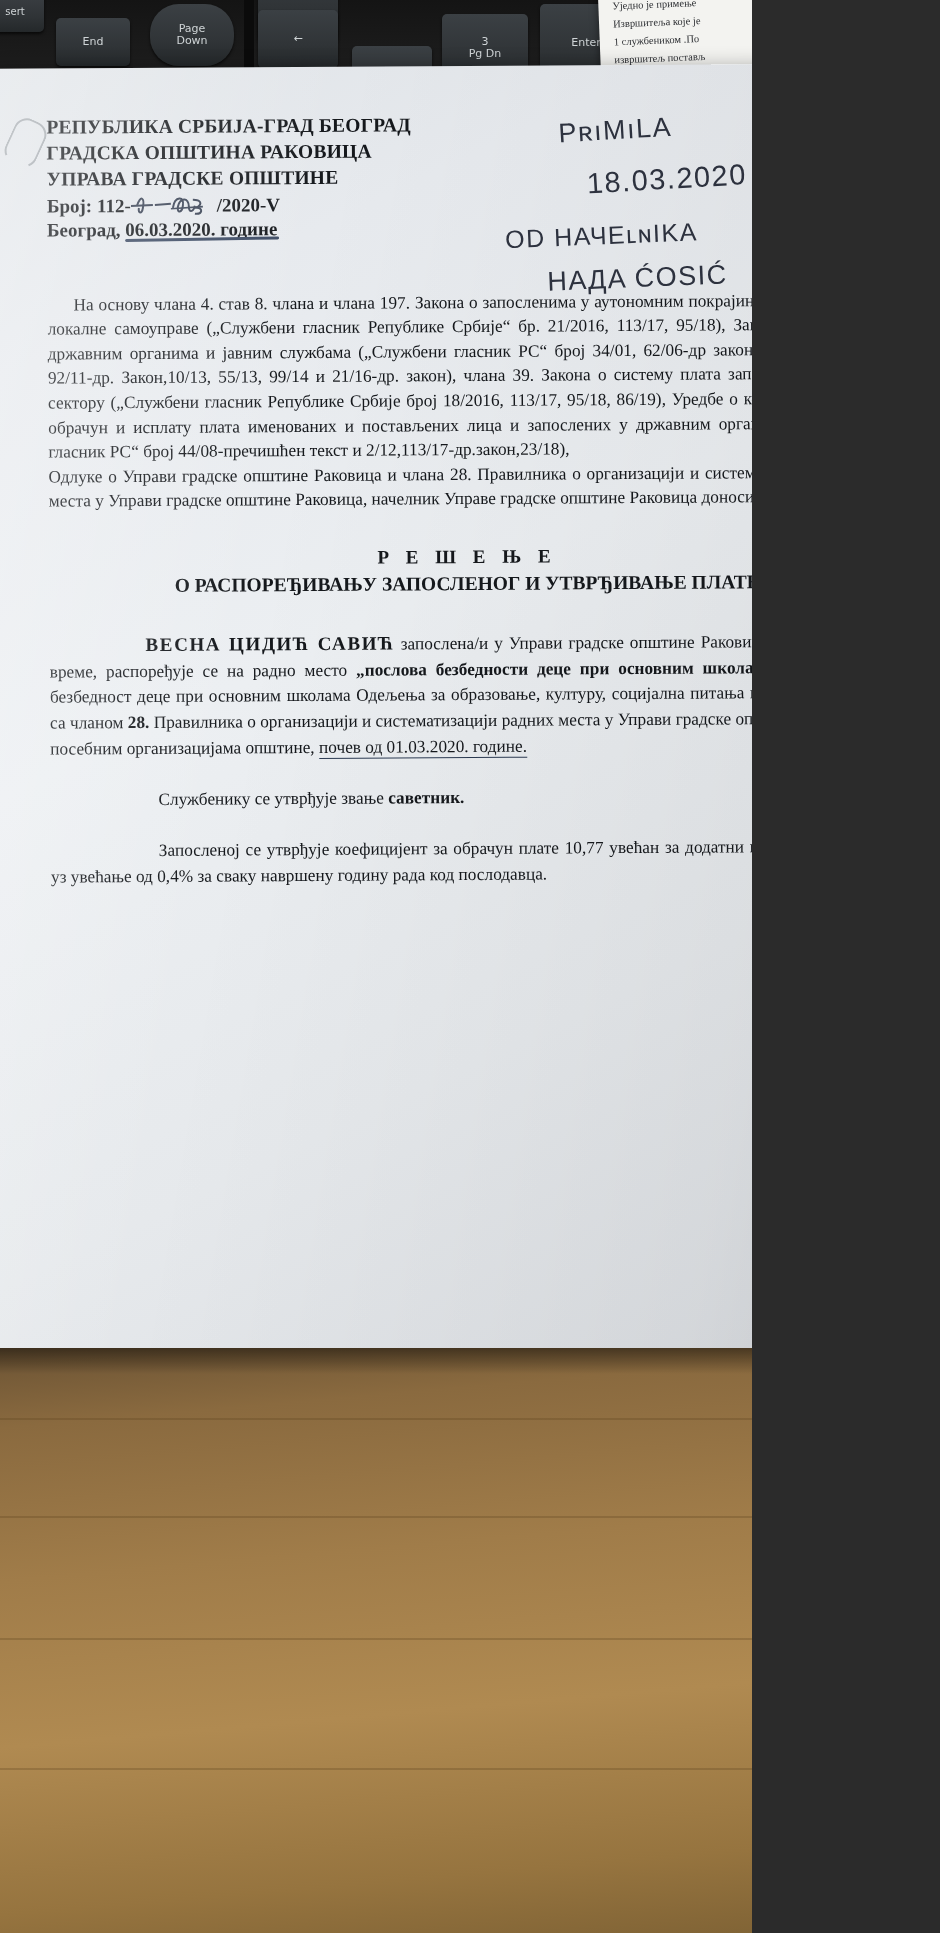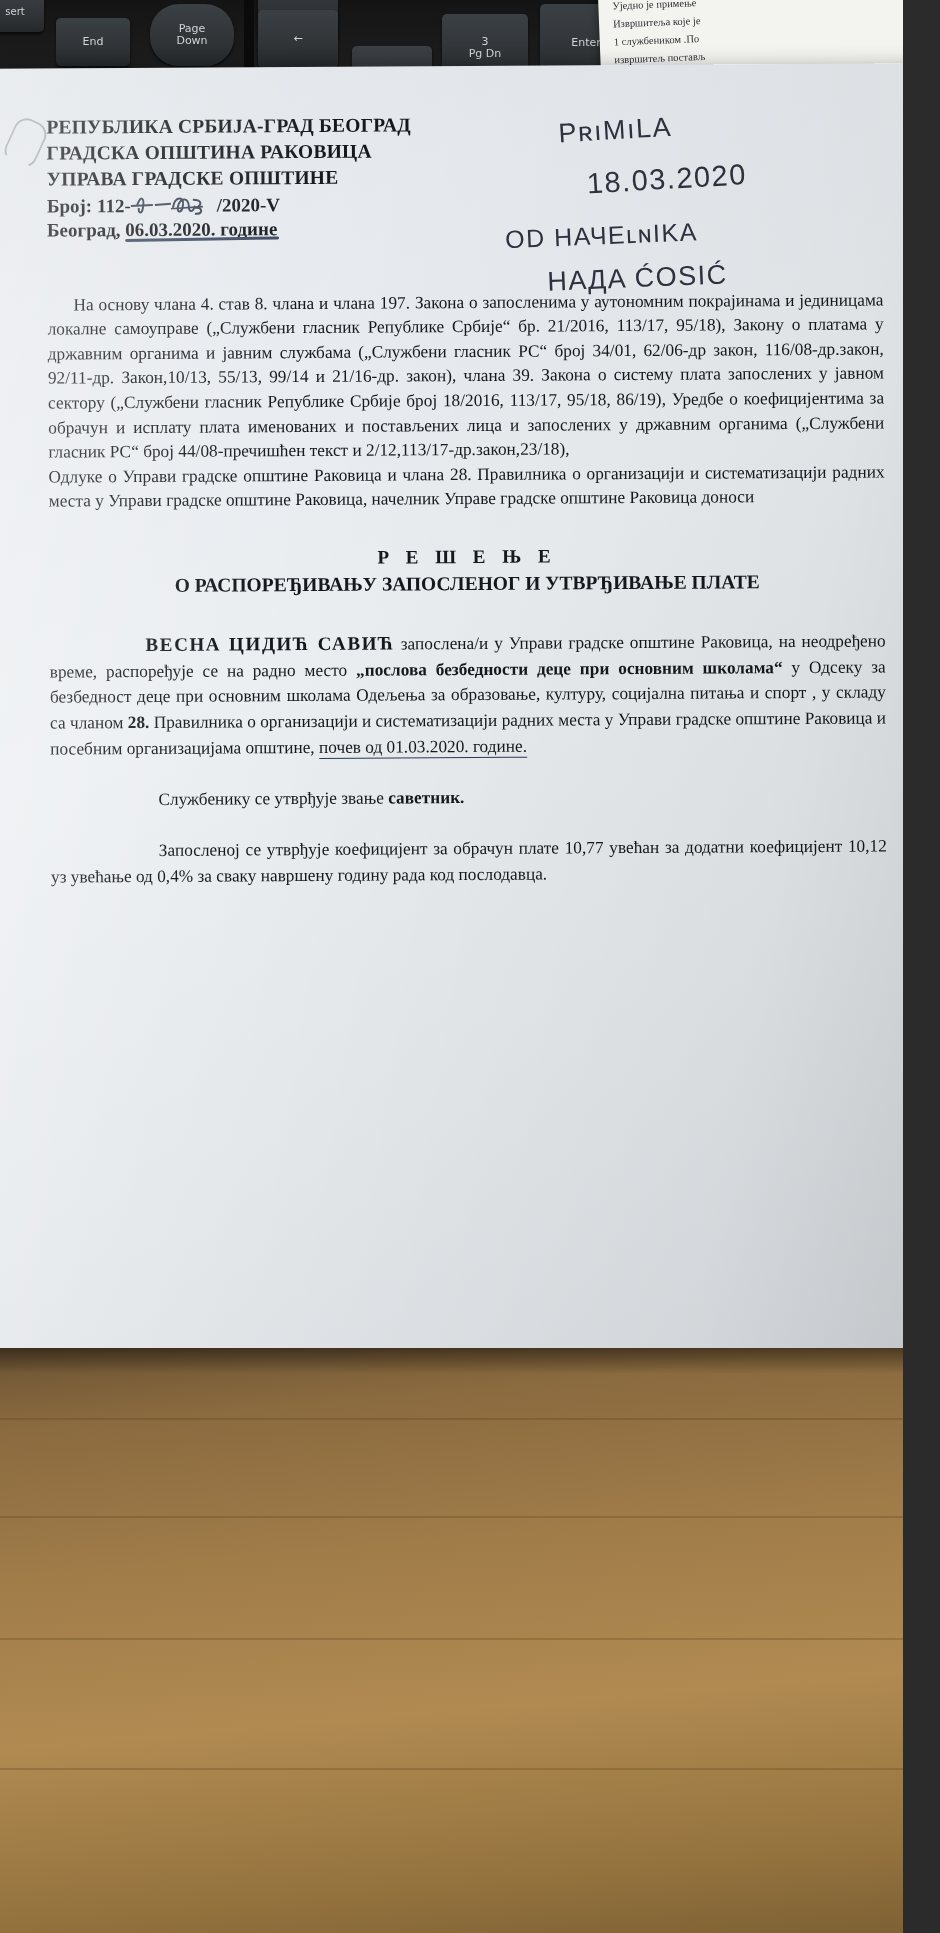--- a/index.html
+++ b/index.html
@@ -1,17 +1,17 @@
 <!DOCTYPE html>
 <html><head>
 <meta charset="utf-8">
 <style>
   html,body{margin:0;padding:0;background:#2b2b2b;}
   body{width:940px;height:1933px;overflow:hidden;font-family:"Liberation Serif",serif;}
-  .scene{position:relative;width:903px;height:1933px;overflow:hidden;
+  .scene{position:relative;width:752px;height:1933px;overflow:hidden;
          background:linear-gradient(180deg,#6f5c44 0%,#7d6647 40%,#8a7049 100%);}
 
   
   .keyboard{position:absolute;left:0;top:0;width:940px;height:120px;
             background:linear-gradient(180deg,#141414 0%,#1d1d1d 55%,#101010 100%);overflow:hidden;}
   .key{position:absolute;background:linear-gradient(180deg,#3b4044 0%,#303437 60%,#24282a 100%);
        border-radius:5px;box-shadow:0 2px 3px rgba(0,0,0,.65);
        color:#cfd4d6;font-family:"DejaVu Sans",sans-serif;font-size:11px;
        display:flex;align-items:center;justify-content:center;text-align:center;line-height:1.05;}
   .key.sm{font-size:10px;}

